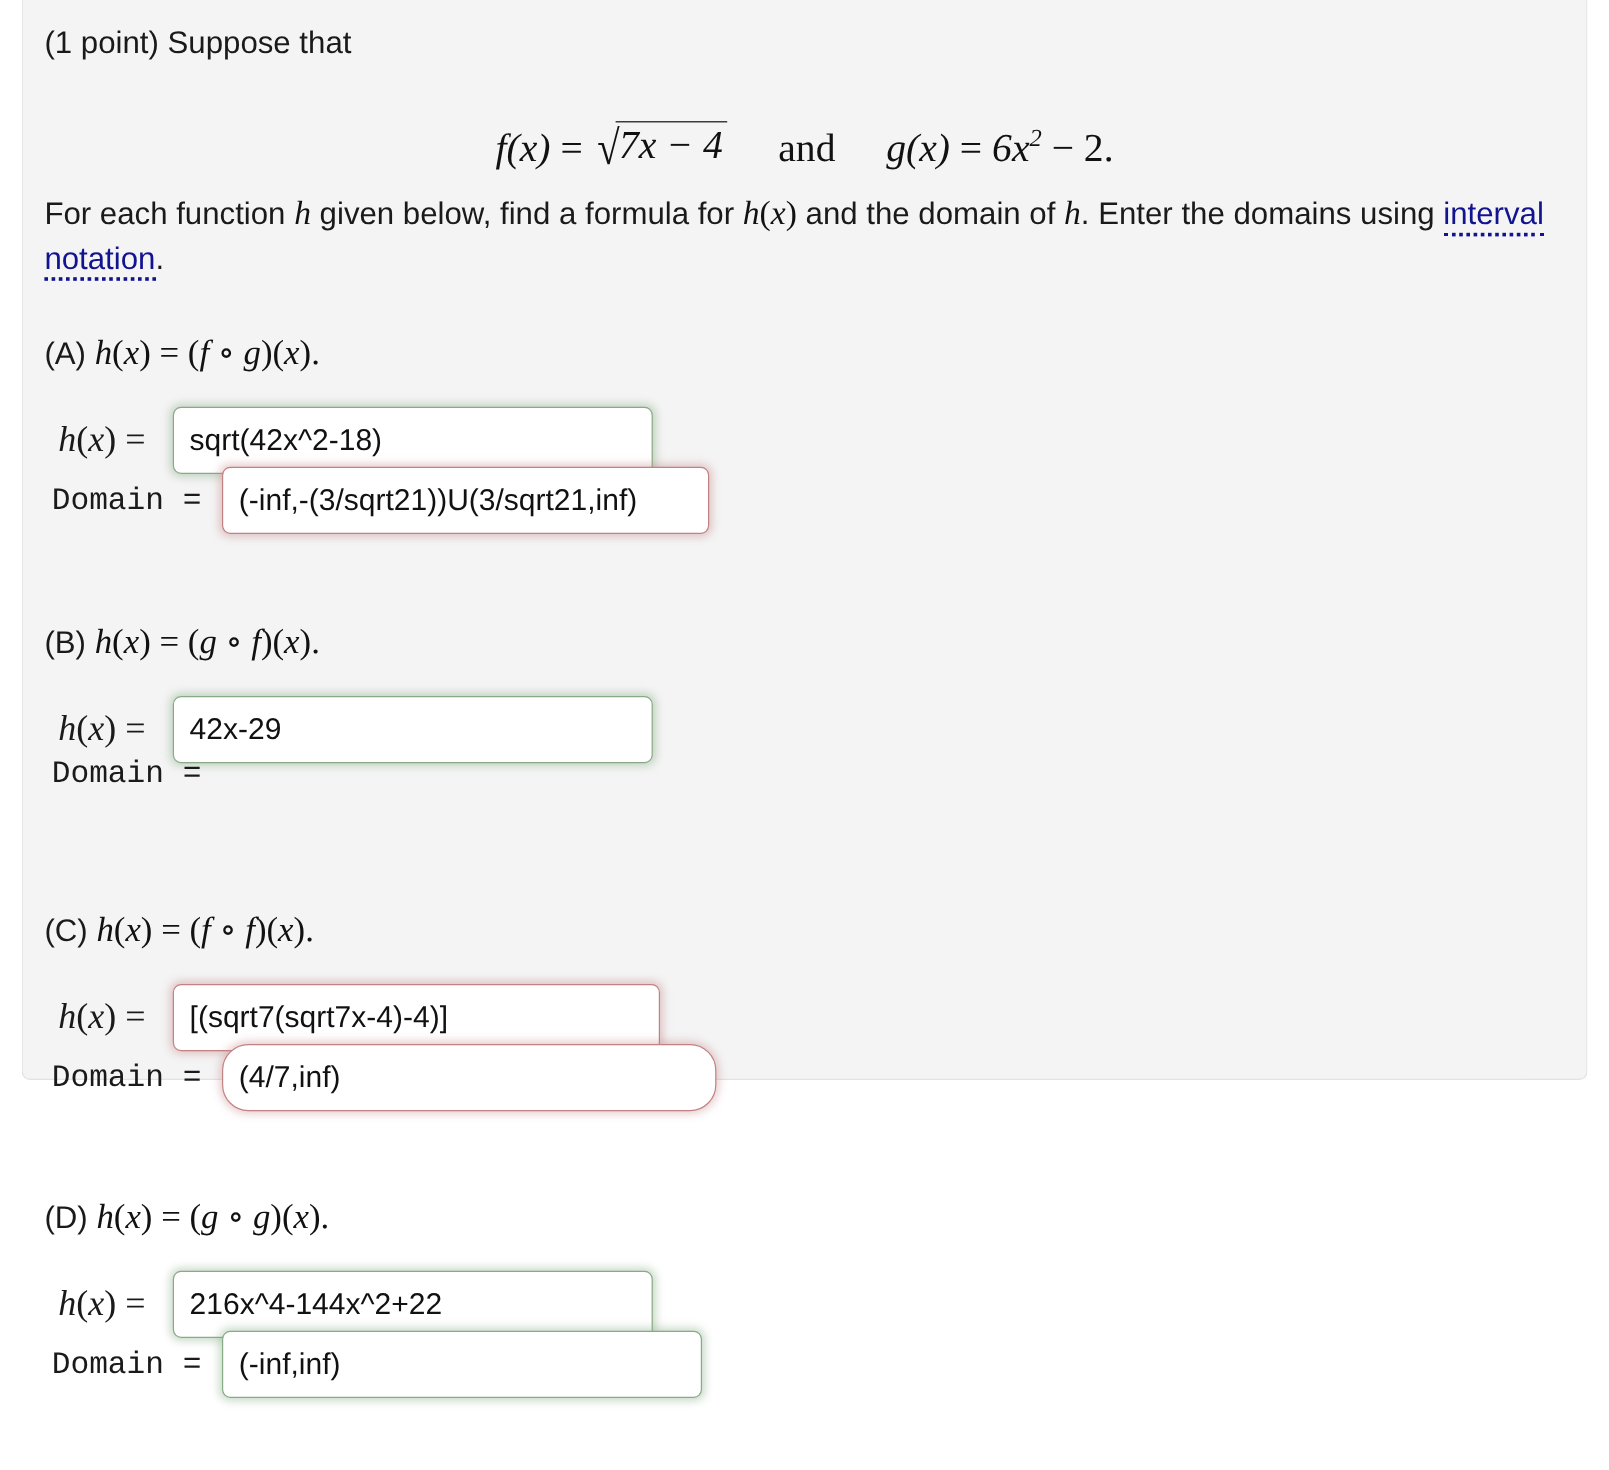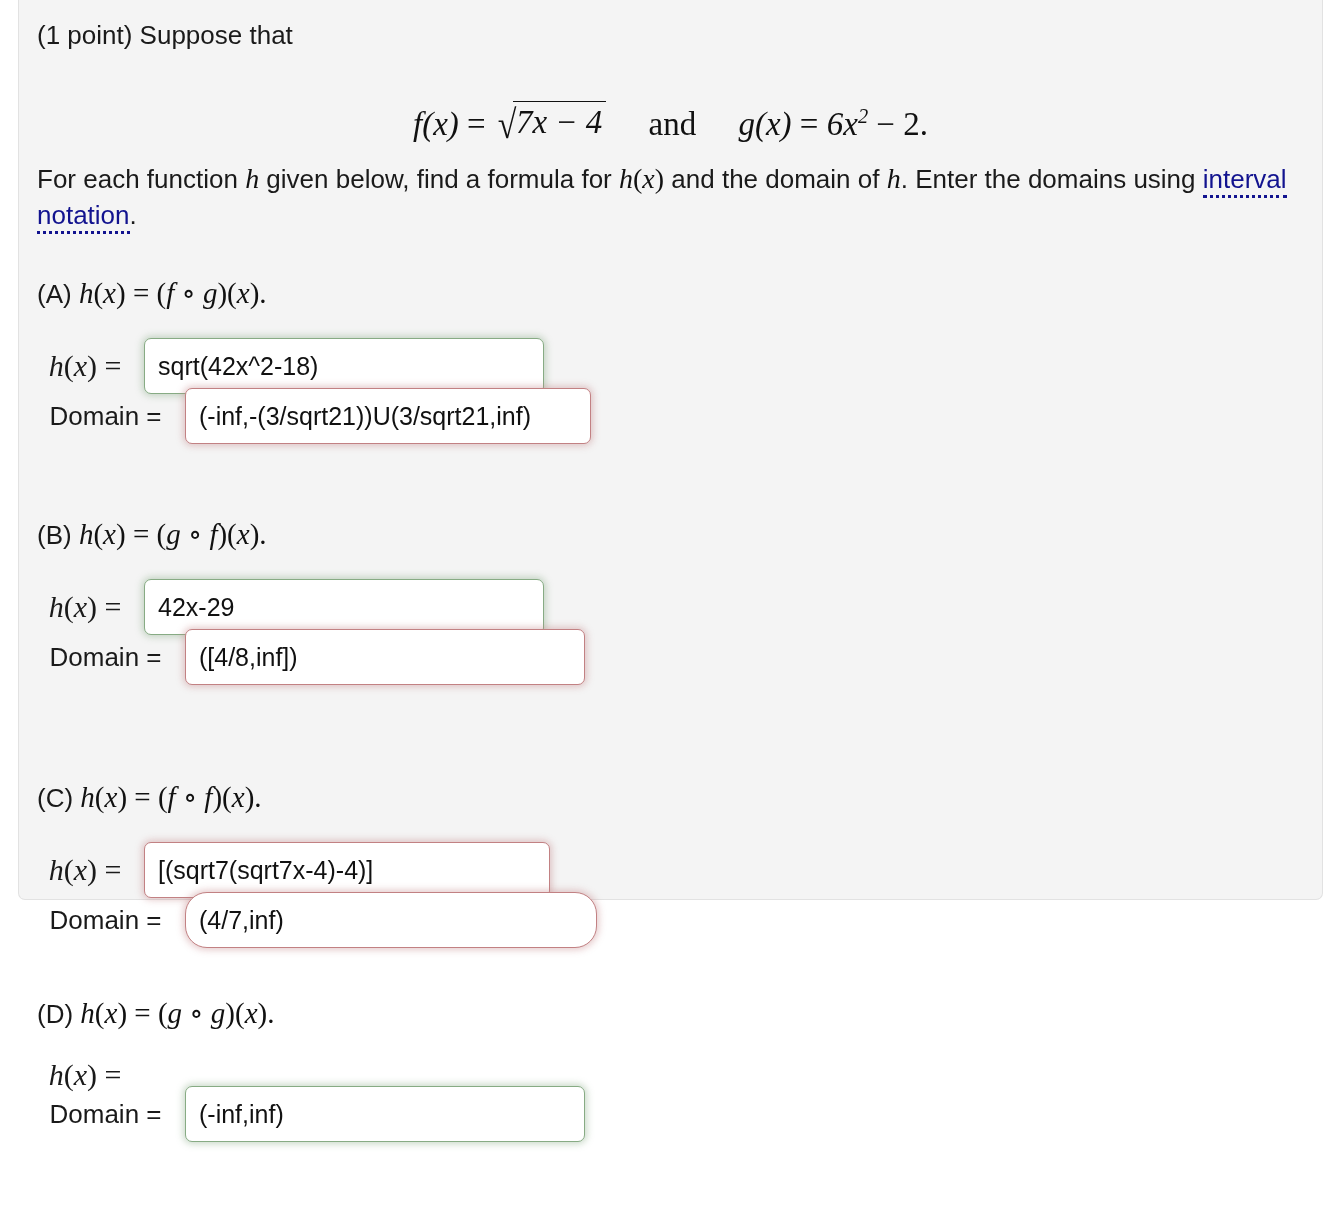--- a/index.html
+++ b/index.html
@@ -159,21 +159,21 @@
     flex: none;
   }
   .row-label.hx-label {
     font-family: "Liberation Serif", "DejaVu Serif", serif;
     font-style: italic;
     font-size: 30px;
     width: 96px;
   }
   .row-label.hx-label .up { font-style: normal; }
   .row-label.dom-label {
-    font-family: Liberation Sans, sans-serif;
+    font-family: Liberation Mono, monospace;
     width: 137px;
   }
 
   
   .ansbox {
     box-sizing: border-box;
     height: 56px;
     background: #ffffff;
     border: 1.6px solid #8fae8c;
     border-radius: 7px;
@@ -240,25 +240,24 @@
       <div class="part-label">
         <span>(B)</span>
         <span class="m">h<span class="up">(</span>x<span class="up">)</span> <span class="up">=</span> <span class="up">(</span><span>g</span> <span class="up">∘</span> <span>f</span><span class="up">)(</span>x<span class="up">).</span></span>
       </div>
       <div class="ans-row hx">
         <div class="row-label hx-label">h<span class="up">(</span>x<span class="up">) =</span></div>
         <div class="ansbox correct w400">42x-29</div>
       </div>
       <div class="ans-row dom">
         <div class="row-label dom-label">Domain =</div>
-        <div class="ansbox incorrect w400">([4/8,inf])</div>
-      </div>
-    </div>
-
-    <div class="part" style="top:780px;">
+      </div>
+    </div>
+
+    <div class="part" style="top:757px;">
       <div class="part-label">
         <span>(C)</span>
         <span class="m">h<span class="up">(</span>x<span class="up">)</span> <span class="up">=</span> <span class="up">(</span><span>f</span> <span class="up">∘</span> <span>f</span><span class="up">)(</span>x<span class="up">).</span></span>
       </div>
       <div class="ans-row hx">
         <div class="row-label hx-label">h<span class="up">(</span>x<span class="up">) =</span></div>
         <div class="ansbox incorrect w406">[(sqrt7(sqrt7x-4)-4)]</div>
       </div>
       <div class="ans-row dom">
         <div class="row-label dom-label">Domain =</div>
@@ -266,20 +265,21 @@
       </div>
     </div>
 
     <div class="part" style="top:996px;">
       <div class="part-label">
         <span>(D)</span>
         <span class="m">h<span class="up">(</span>x<span class="up">)</span> <span class="up">=</span> <span class="up">(</span><span>g</span> <span class="up">∘</span> <span>g</span><span class="up">)(</span>x<span class="up">).</span></span>
       </div>
       <div class="ans-row hx">
         <div class="row-label hx-label">h<span class="up">(</span>x<span class="up">) =</span></div>
+        <div class="ansbox correct w400">216x^4-144x^2+22</div>
       </div>
       <div class="ans-row dom">
         <div class="row-label dom-label">Domain =</div>
         <div class="ansbox correct w400">(-inf,inf)</div>
       </div>
     </div>
 
   </div>
 </div>
 

